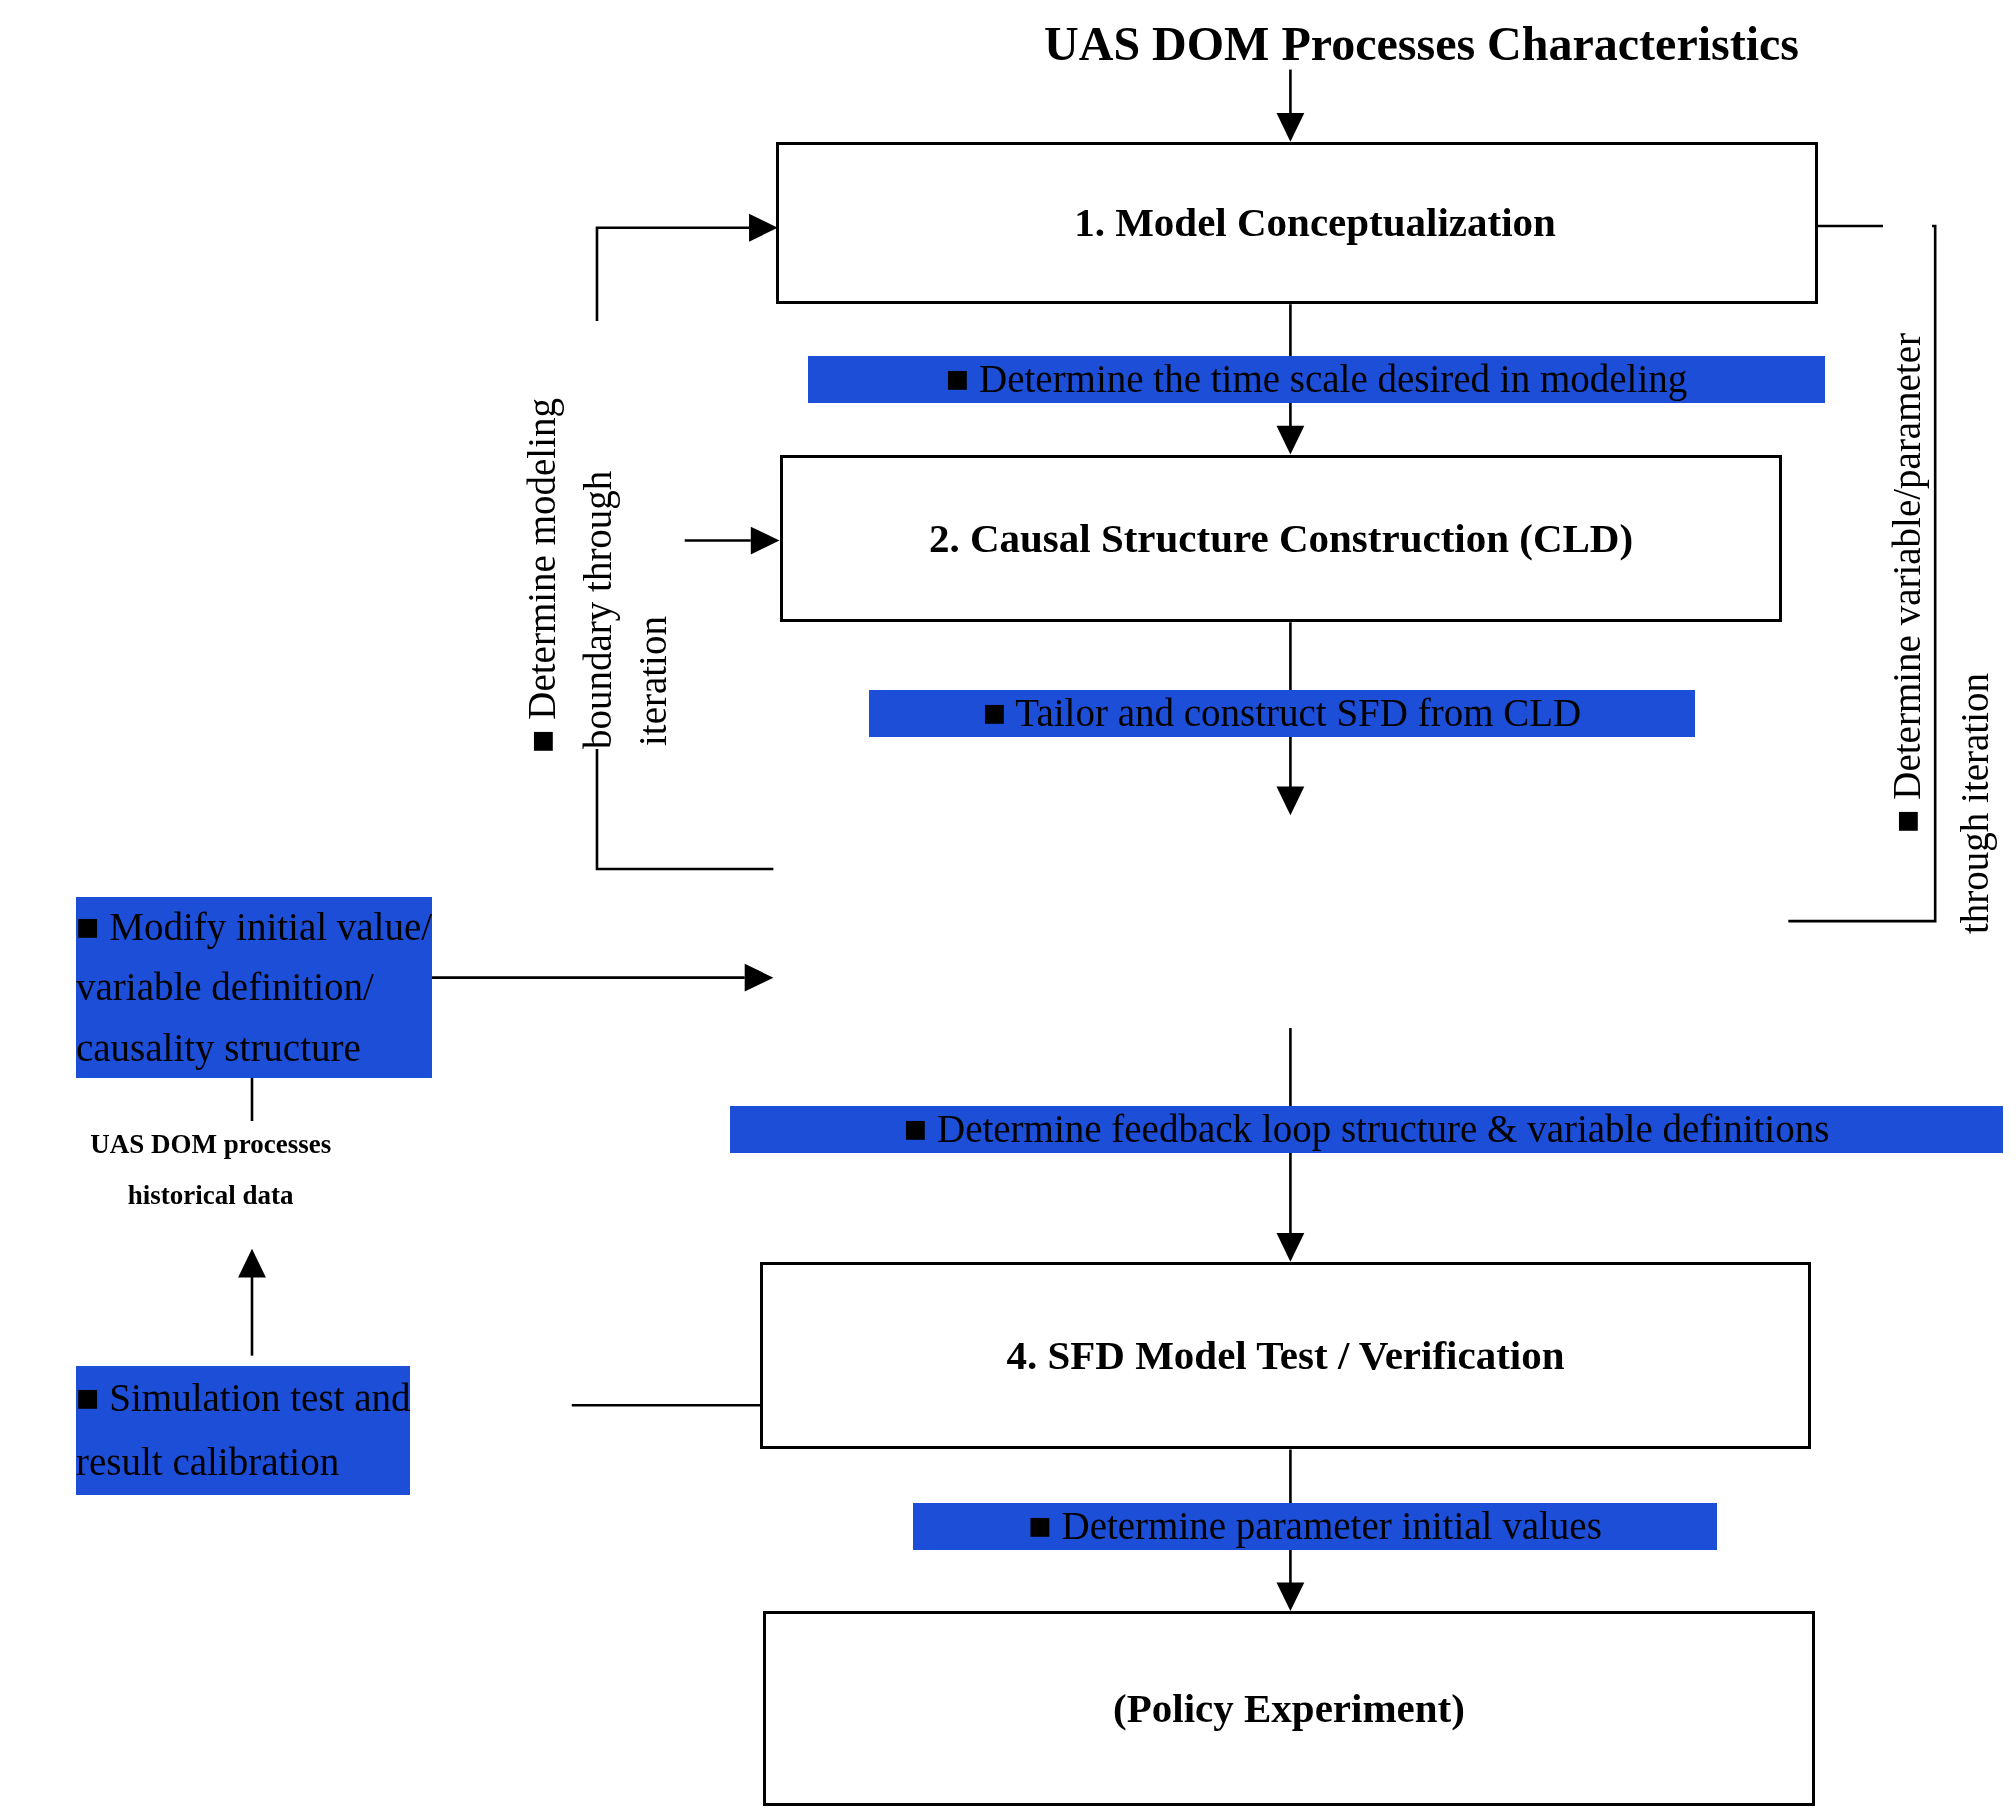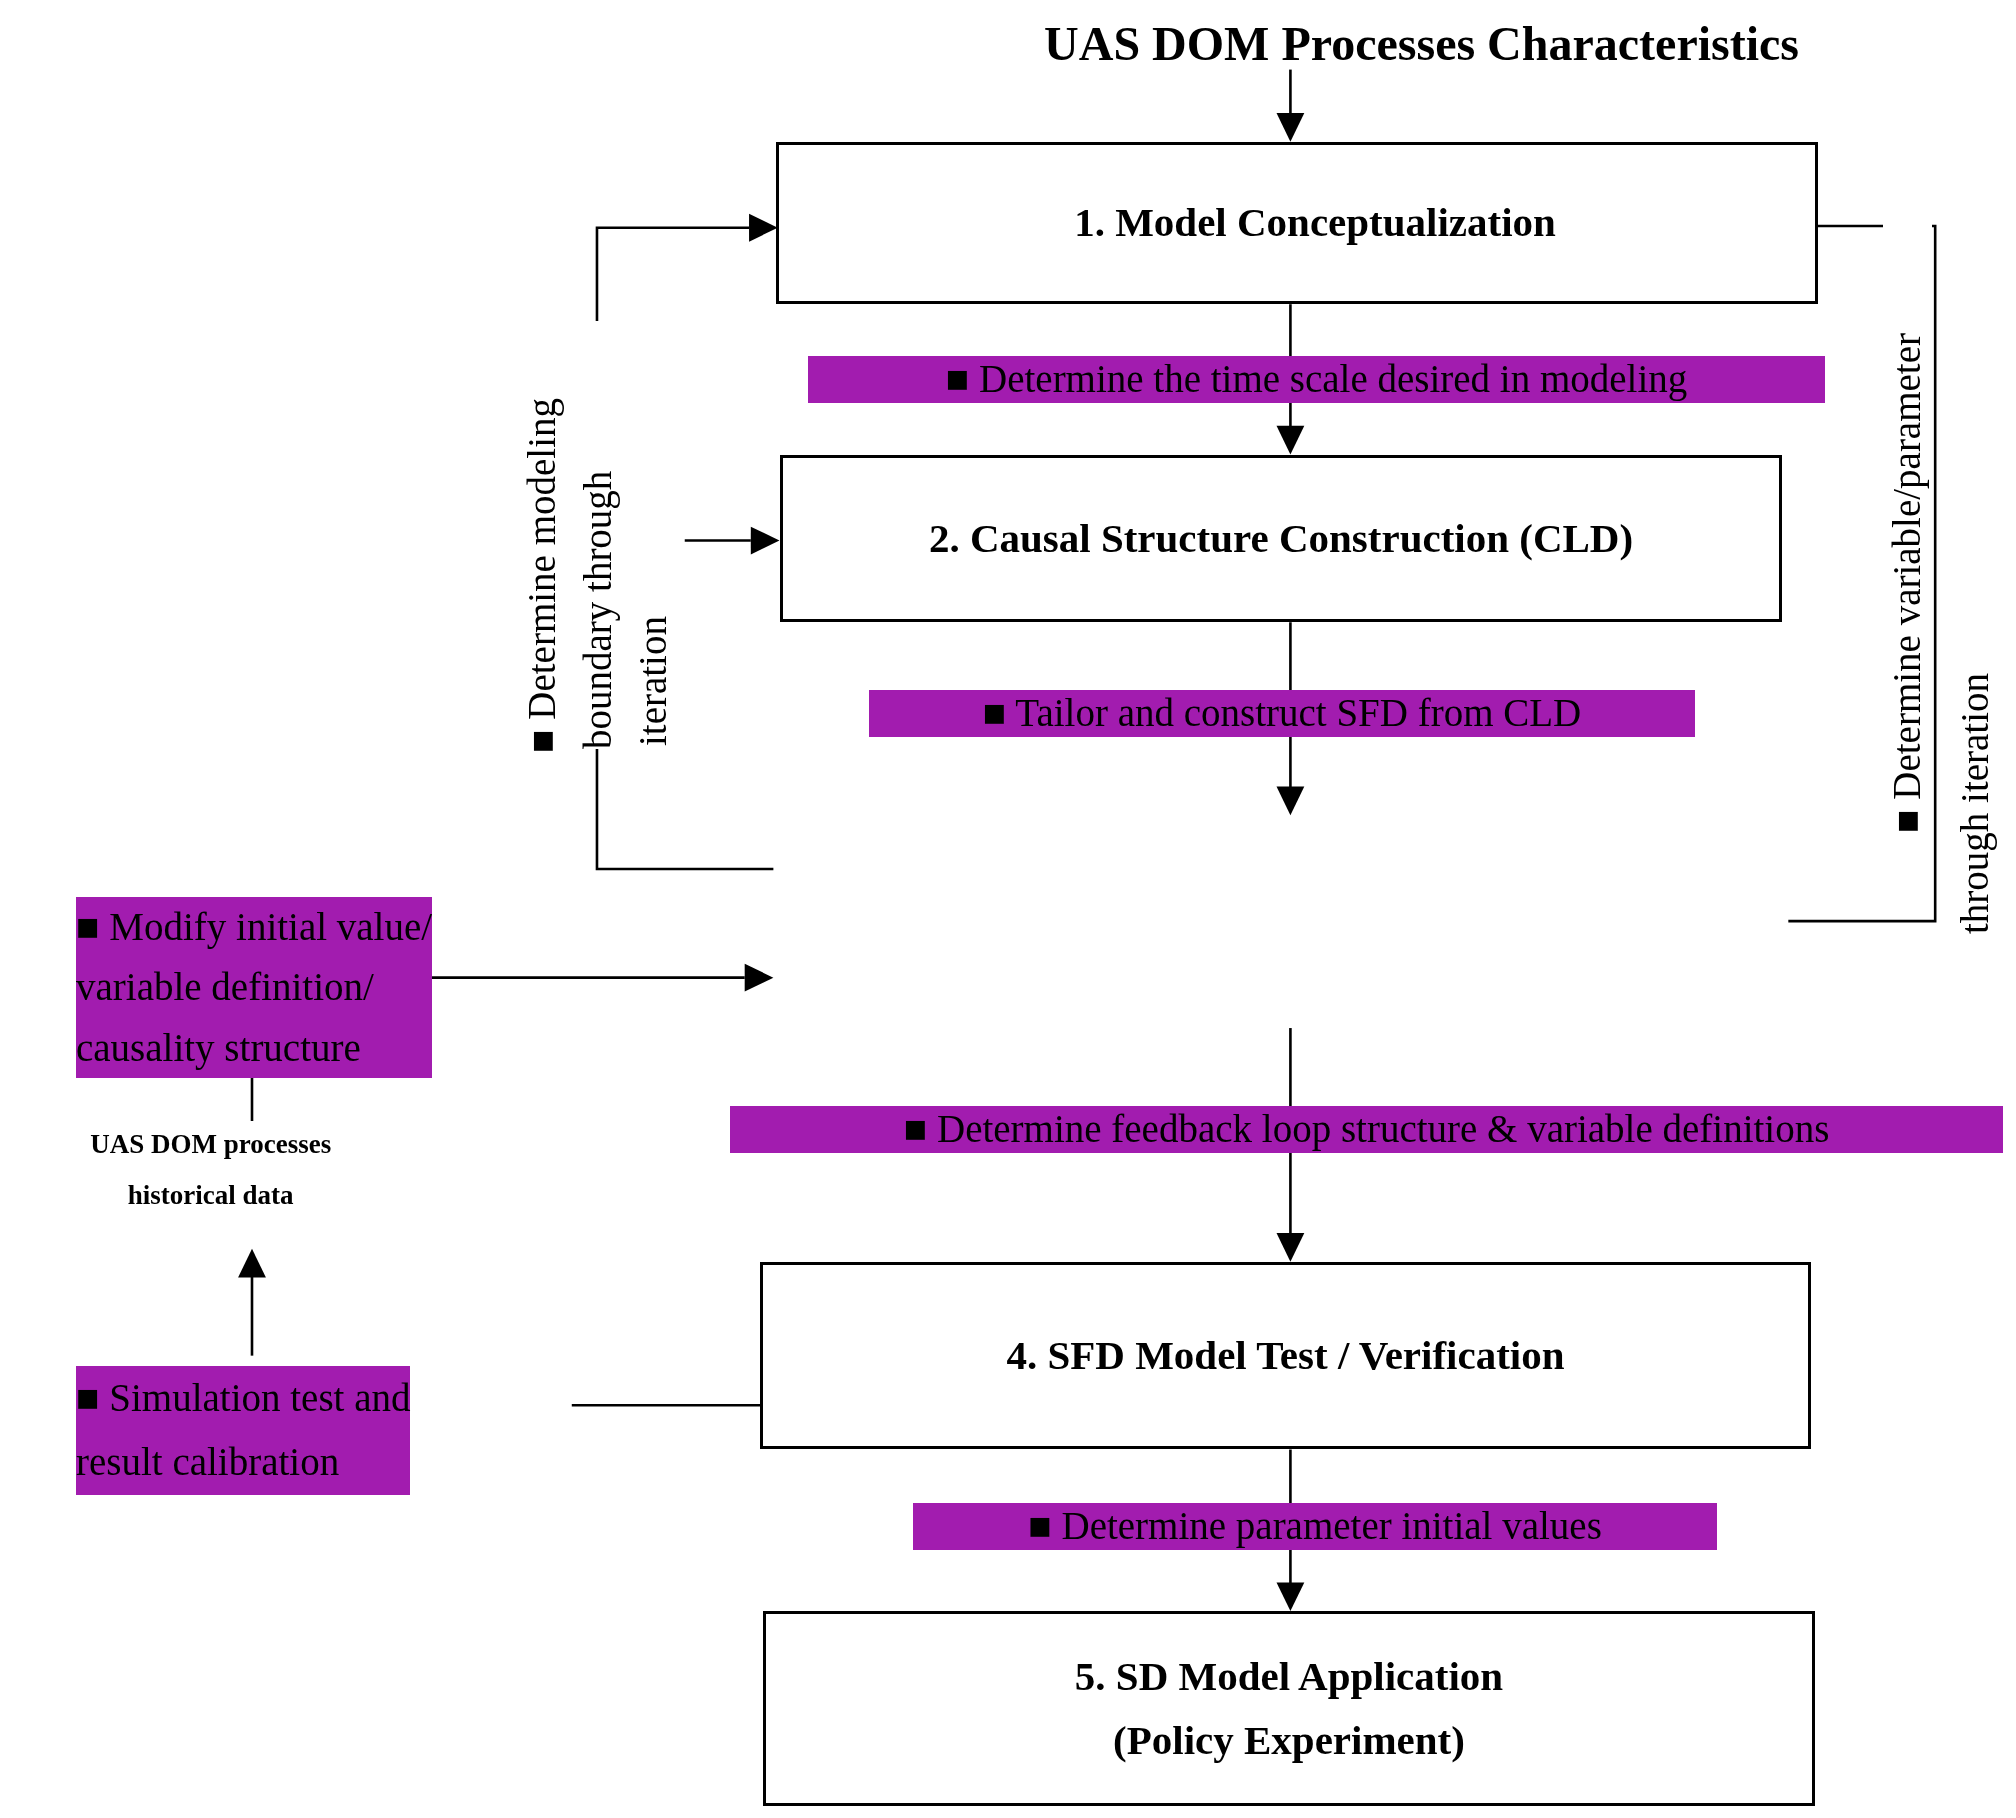--- a/index.html
+++ b/index.html
@@ -22,21 +22,21 @@
     align-items:center;
     justify-content:center;
     text-align:center;
     font-weight:bold;
     font-size:41px;
     line-height:1.35;
   }
   .note{
     position:absolute;
     font-size:39px;
-    background:#a21caf;
+    background:#1d4ed8;
     white-space:nowrap;
     line-height:1.2;
   }
   .note.center{text-align:center;}
   .rot{
     position:absolute;
     font-size:39px;
     background:#ffffff;
     white-space:nowrap;
     transform:rotate(-90deg);
@@ -136,21 +136,20 @@
   <div class="box" style="left:780px;top:455px;width:996px;height:161px;">
     <span>2. Causal Structure Construction (CLD)</span>
   </div>
 
 
   <div class="box" style="left:760px;top:1262px;width:1045px;height:181px;">
     <span>4. SFD Model Test / Verification</span>
   </div>
 
   <div class="box multiline" style="left:763px;top:1611px;width:1046px;height:189px;">
-    <span>5. SD Model Application</span>
     <span>(Policy Experiment)</span>
   </div>
 
   <div class="note center" style="left:808px;top:356px;width:1017px;">■ Determine the time scale desired in modeling</div>
 
   <div class="note center" style="left:869px;top:690px;width:826px;">■ Tailor and construct SFD from CLD</div>
 
   <div class="note center" style="left:730px;top:1106px;width:1273px;">■ Determine feedback loop structure &amp; variable definitions</div>
 
   <div class="note center" style="left:913px;top:1503px;width:804px;">■ Determine parameter initial values</div>

